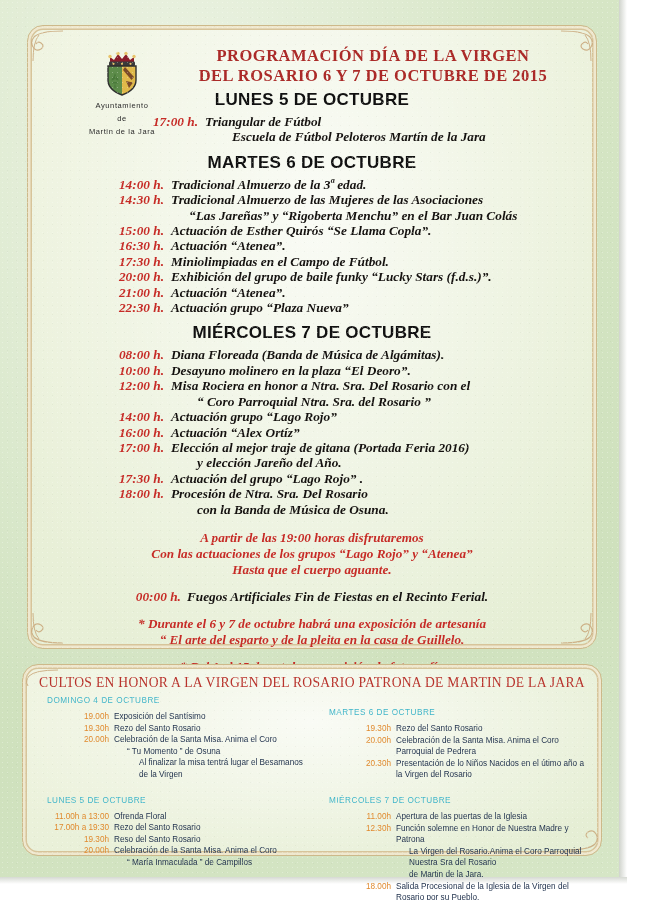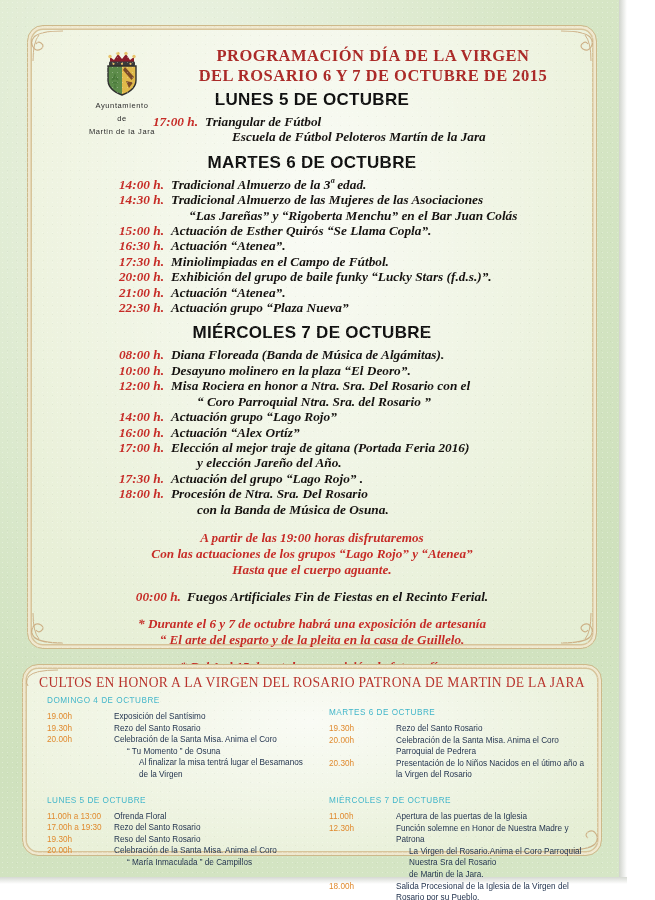--- a/index.html
+++ b/index.html
@@ -249,21 +249,21 @@
     display: flex;
     align-items: baseline;
     font-family: "Liberation Sans", sans-serif;
     font-size: 8.2px;
     line-height: 11.6px;
     margin-left: 10px;
   }
   .c-time {
     flex: 0 0 auto;
     width: 62px;
-    text-align: left;
+    text-align: right;
     padding-right: 5px;
     color: #e08a2e;
     white-space: nowrap;
   }
   .c-text {
     flex: 1 1 auto;
     color: #23344f;
   }
   .c-cont {
     font-family: "Liberation Sans", sans-serif;

